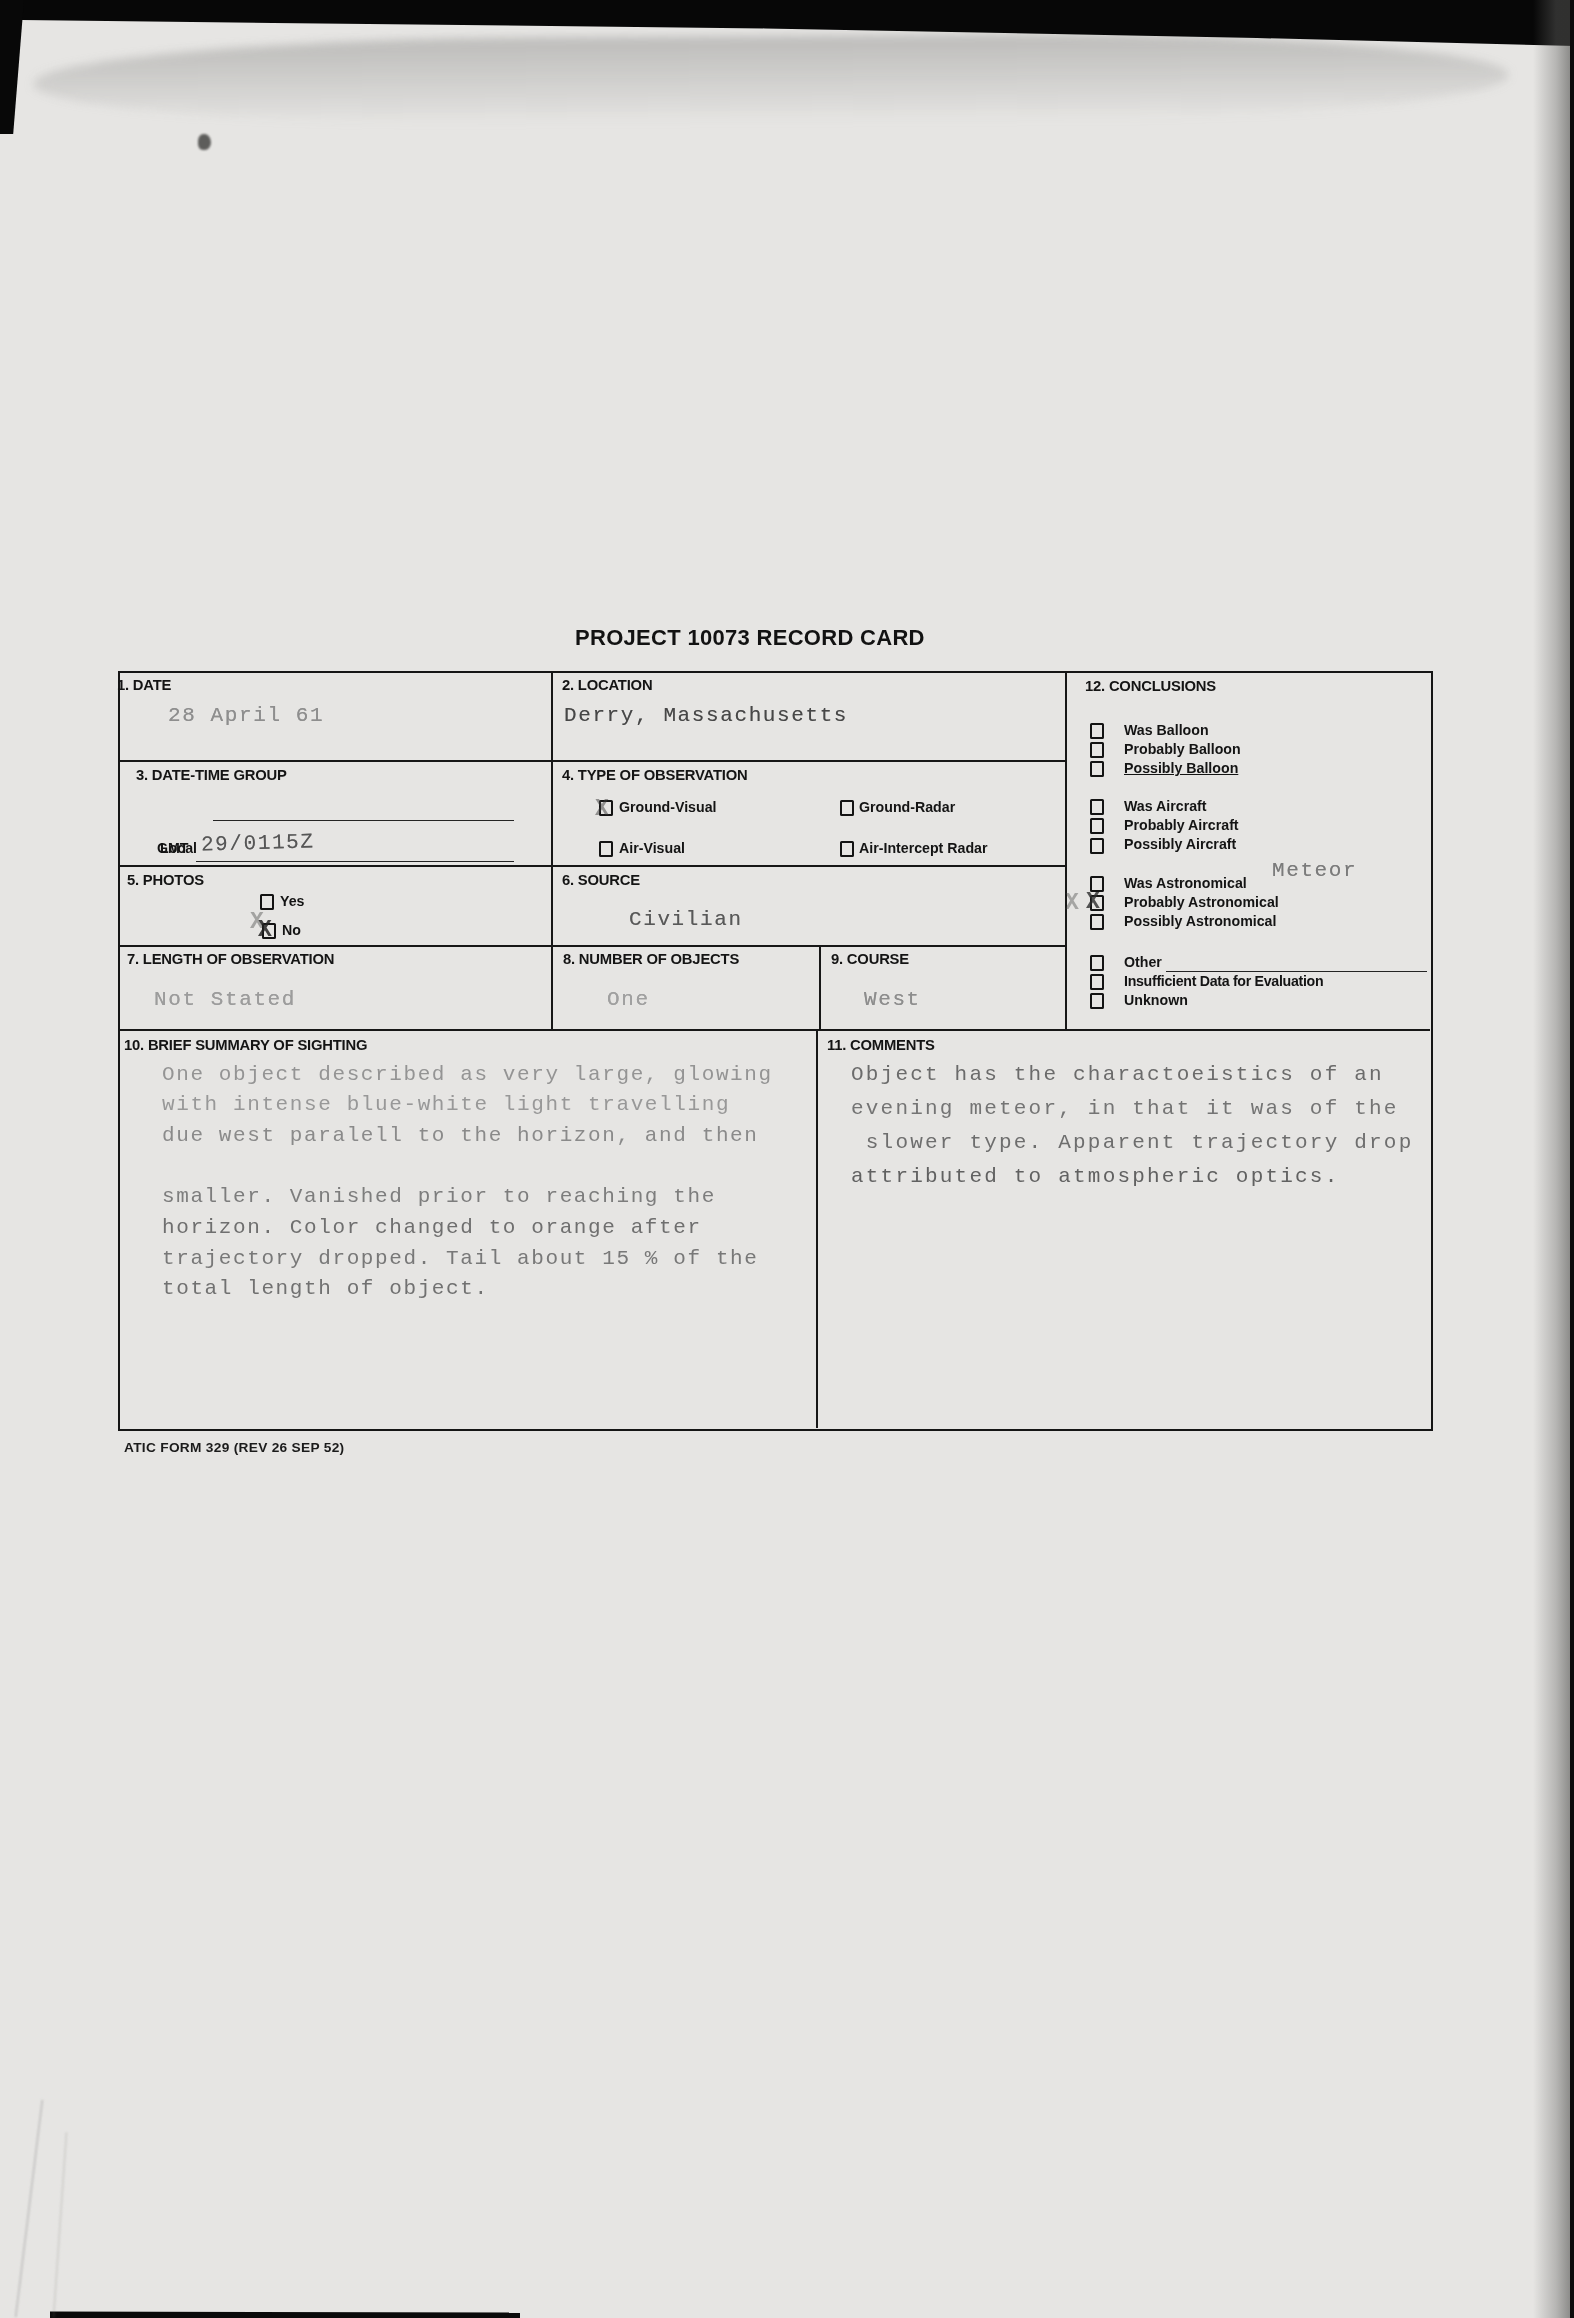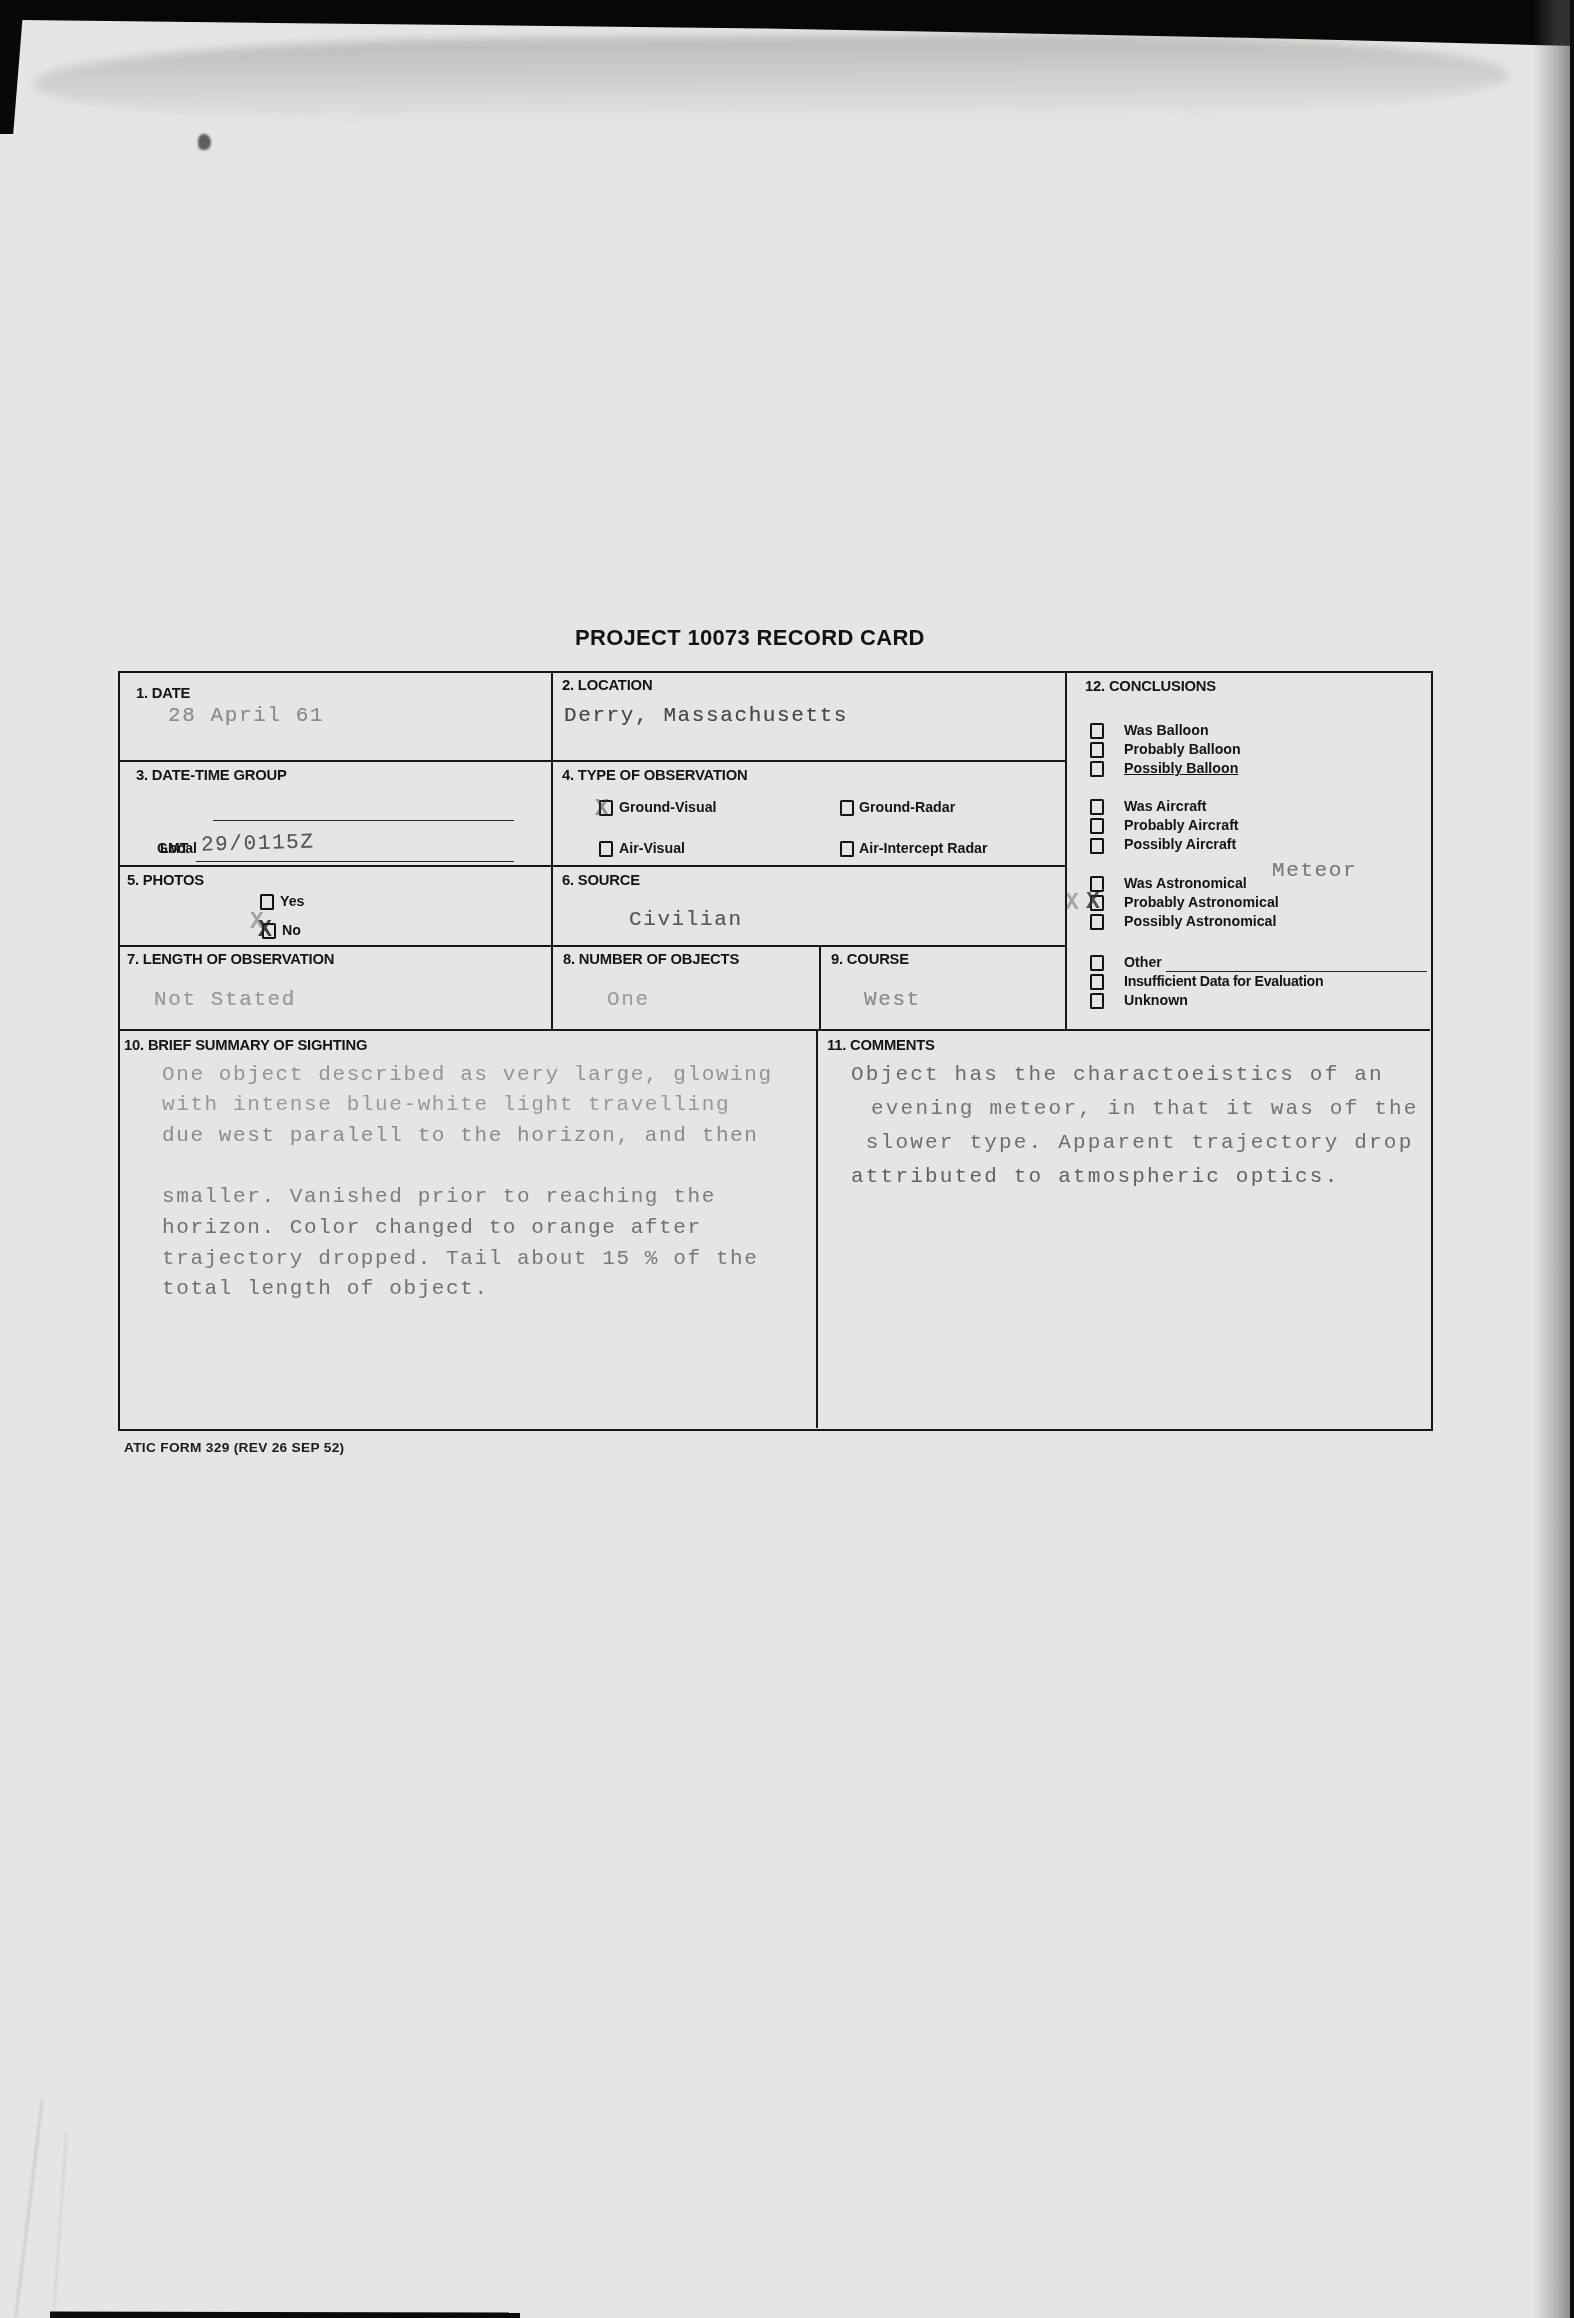--- a/index.html
+++ b/index.html
@@ -58,21 +58,21 @@
   <div class="card"></div>
   <div class="hline" style="left:120px;top:760px;width:946px;"></div>
   <div class="hline" style="left:120px;top:865px;width:946px;"></div>
   <div class="hline" style="left:120px;top:945px;width:946px;"></div>
   <div class="hline" style="left:120px;top:1029px;width:1310px;"></div>
   <div class="vline" style="left:551px;top:673px;height:356px;"></div>
   <div class="vline" style="left:1065px;top:673px;height:356px;"></div>
   <div class="vline" style="left:819px;top:945px;height:85px;"></div>
   <div class="vline" style="left:816px;top:1029px;height:399px;"></div>
 
-  <div class="lbl" style="left:136px;top:677px;margin-top:8px;">1. DATE</div>
+  <div class="lbl" style="left:117px;top:677px;">1. DATE</div>
   <div class="typed" style="left:168px;top:704px;color:#8e8e8e;">28 April 61</div>
 
   <div class="lbl" style="left:562px;top:677px;">2. LOCATION</div>
   <div class="typed" style="left:564px;top:704px;color:#474747;">Derry, Massachusetts</div>
 
   <div class="lbl" style="left:136px;top:767px;text-align:center;">3. DATE-TIME GROUP</div>
   <div class="slbl" style="left:160px;top:796px;margin-top:44px;">Local</div>
   <div class="uline" style="left:213px;top:820px;width:301px;"></div>
   <div class="slbl" style="left:157px;top:840px;">GMT</div>
   <div class="uline" style="left:196px;top:861px;width:318px;"></div>
@@ -145,20 +145,20 @@
   <div class="sline" style="left:162px;top:1063px;color:#949494;">One object described as very large, glowing</div>
   <div class="sline" style="left:162px;top:1093px;color:#989898;">with intense blue-white light travelling</div>
   <div class="sline" style="left:162px;top:1124px;color:#8a8a8a;">due west paralell to the horizon, and then</div>
   <div class="sline" style="left:162px;top:1185px;color:#7d7d7d;">smaller. Vanished prior to reaching the</div>
   <div class="sline" style="left:162px;top:1216px;color:#6f6f6f;">horizon. Color changed to orange after</div>
   <div class="sline" style="left:162px;top:1247px;color:#787878;">trajectory dropped. Tail about 15 % of the</div>
   <div class="sline" style="left:162px;top:1277px;color:#717171;">total length of object.</div>
 
   <div class="lbl" style="left:827px;top:1037px;">11. COMMENTS</div>
   <div class="cline" style="left:851px;top:1063px;color:#6b6b6b;">Object has the charactoeistics of an</div>
-  <div class="cline" style="left:851px;top:1097px;color:#747474;margin-left:20px;">evening meteor, in that it was of the</div>
+  <div class="cline" style="left:851px;top:1097px;color:#747474;">evening meteor, in that it was of the</div>
   <div class="cline" style="left:851px;top:1131px;color:#6e6e6e;"> slower type. Apparent trajectory drop</div>
   <div class="cline" style="left:851px;top:1165px;color:#616161;">attributed to atmospheric optics.</div>
 
   <div class="footer" style="left:124px;top:1440px;">ATIC FORM 329 (REV 26 SEP 52)</div>
 
 </div>
 
 
 </body></html>

